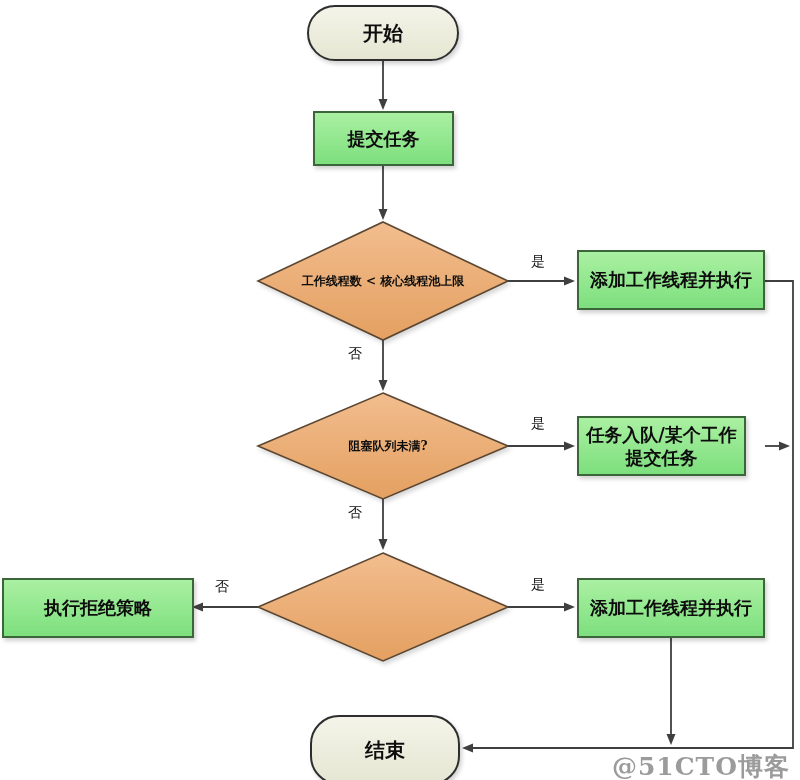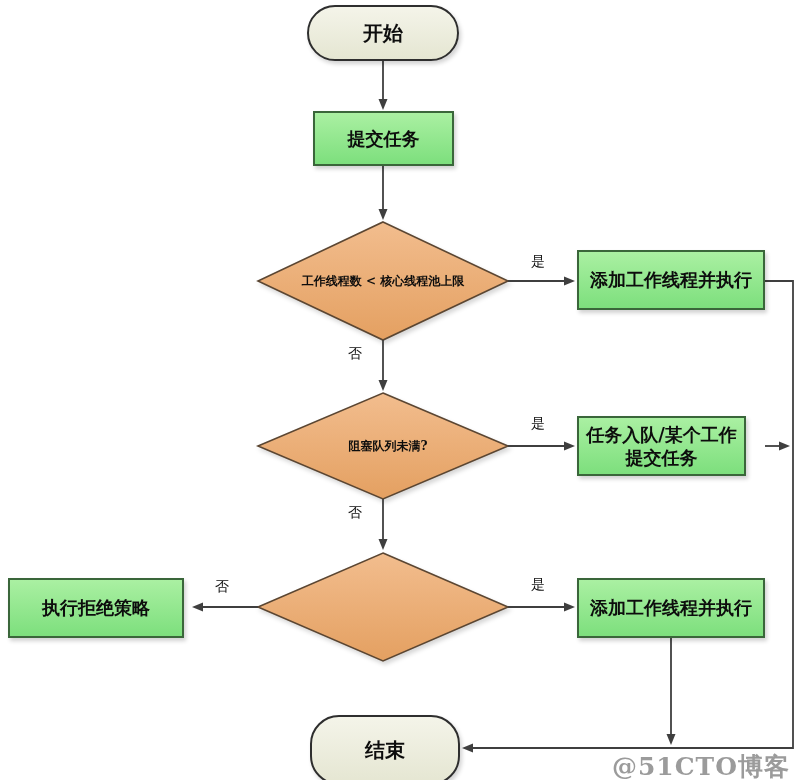--- a/index.html
+++ b/index.html
@@ -147,21 +147,21 @@
 
   <div class="node process" style="left:577px; top:416px; width:169px; height:60px;">
     <span>任务入队/某个工作</span>
     <span>提交任务</span>
   </div>
 
   <div class="node process" style="left:577px; top:578px; width:188px; height:60px;">
     <span>添加工作线程并执行</span>
   </div>
 
-  <div class="node process" style="left:8px; top:578px; width:176px; height:60px;">
+  <div class="node process" style="left:2px; top:578px; width:192px; height:60px;">
     <span>执行拒绝策略</span>
   </div>
 
   <div class="node terminal" style="left:310px; top:715px; width:150px; height:70px;">
     <span>结束</span>
   </div>
 
   <div class="dlabel" style="left:263px; top:224px; width:240px; height:114px;">工作线程数 &lt; 核心线程池上限</div>
   <div class="dlabel" style="left:268px; top:395px; width:240px; height:102px;">阻塞队列未满?</div>
 

